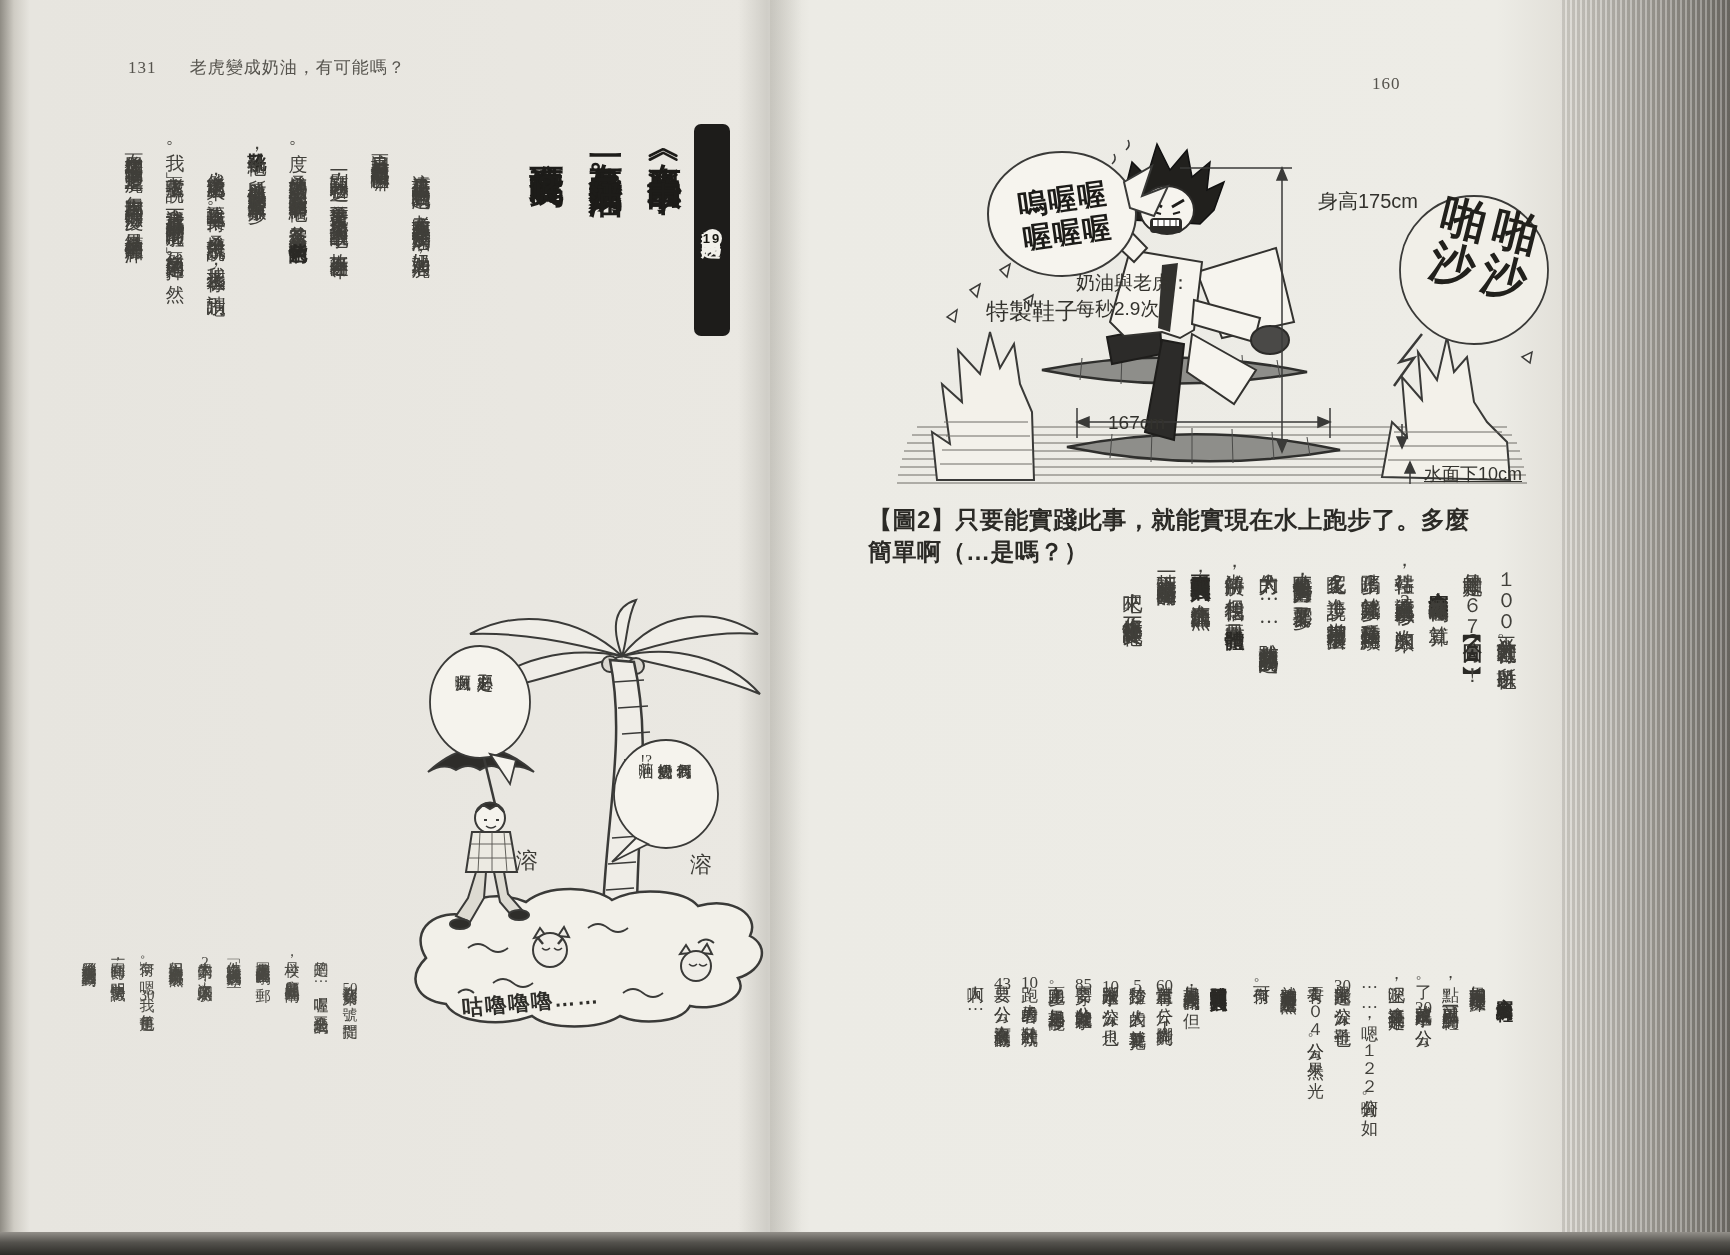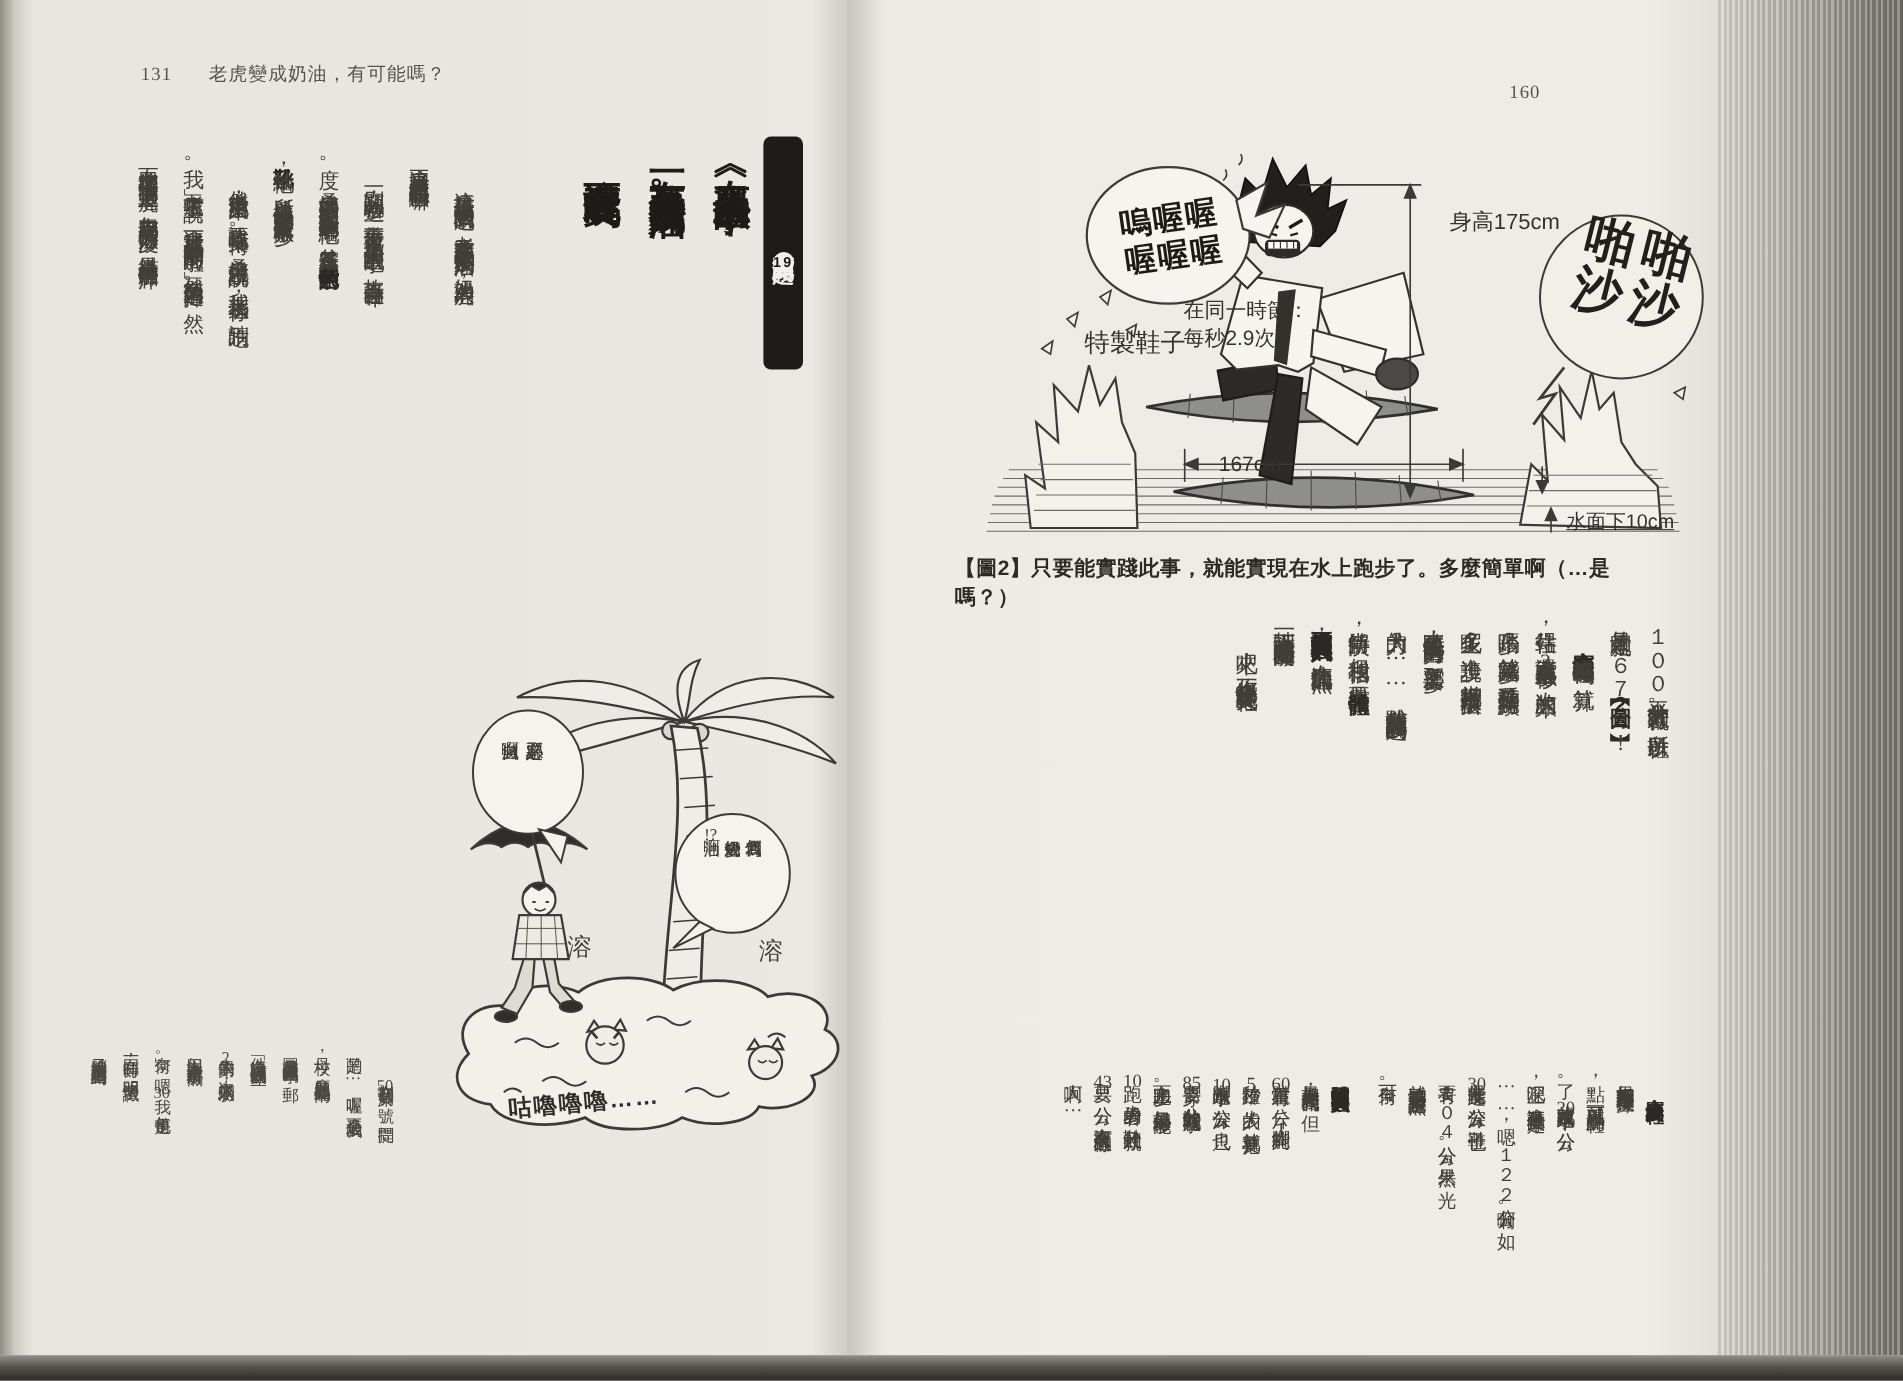--- a/index.html
+++ b/index.html
@@ -1,17 +1,17 @@
 <!DOCTYPE html>
 <html><head>
 <meta charset="utf-8">
 <style>
   html,body{margin:0;padding:0;background:#23221f;}
   .stage{position:relative;width:1730px;height:1255px;overflow:hidden;
-         font-family:"Liberation Serif",serif;background:#e5e5e5;}
+         font-family:"Liberation Serif",serif;background:#fde047;}
   .page{position:absolute;top:0;height:1232px;}
   .page-left{left:0;width:770px;background:linear-gradient(90deg,#8f8c84 0,#cfccc4 14px,#e7e5df 30px,#eae8e2 100%);}
   .page-right{left:770px;width:790px;background:linear-gradient(90deg,#dcdad3 0,#ecebe5 40px,#edecE6 92%,#e2e0d9 100%);}
   .spine{position:absolute;left:738px;top:0;width:64px;height:1232px;
          background:linear-gradient(90deg,rgba(0,0,0,0) 0,rgba(90,88,80,.18) 45%,rgba(0,0,0,0) 100%);}
   .edge-right{position:absolute;left:1560px;top:0;width:170px;height:1232px;
       background:
         repeating-linear-gradient(90deg,rgba(255,255,255,.25) 0 2px,rgba(0,0,0,.08) 2px 5px),
         linear-gradient(90deg,#d8d5ce 0,#b5b2ab 35%,#908d86 70%,#6f6c66 100%);}
   .edge-bottom{position:absolute;left:0;top:1232px;width:1730px;height:23px;
@@ -34,21 +34,21 @@
   .badge .num{display:inline-block;writing-mode:horizontal-tb;background:#f2f0ea;color:#16150f;
          width:19px;height:19px;border-radius:50%;font-size:13px;line-height:19px;
          text-align:center;margin-top:4px;}
   .bodytext{font-size:19px;letter-spacing:1.5px;line-height:41px;}
   .footnote{font-size:15px;letter-spacing:1px;line-height:29px;color:#4a4943;}
   .topcols{font-size:20px;letter-spacing:1px;line-height:34px;}
   .bottomcols{font-size:17px;letter-spacing:1px;line-height:27px;}
   .gapcol{margin-block-start:16px;}
 
   .caption{position:absolute;font-family:"Liberation Sans",sans-serif;font-weight:bold;
-           color:#2b2a26;font-size:19px;letter-spacing:.5px;}
+           color:#2b2a26;font-size:24px;letter-spacing:.5px;}
   .figlabel{position:absolute;font-family:"Liberation Sans",sans-serif;color:#33322d;}
   .shout{position:absolute;font-family:"Liberation Sans",sans-serif;font-weight:bold;
          color:#1c1b18;font-size:29px;line-height:1.18;transform:rotate(-8deg);letter-spacing:1px;}
   .sfx{position:absolute;font-family:"Liberation Sans",sans-serif;font-weight:bold;
        color:#21201c;font-size:45px;line-height:1.05;transform:rotate(14deg);letter-spacing:8px;}
   .bubbletext{font-family:"Liberation Serif",serif;color:#3c3b36;}
   .melt{position:absolute;font-size:22px;color:#3c3b36;font-family:"Liberation Serif",serif;}
   .gulp{position:absolute;font-family:"Liberation Sans",sans-serif;font-weight:bold;
         font-size:21px;color:#2e2d29;transform:rotate(-5deg);letter-spacing:2px;}
   svg{position:absolute;overflow:visible;}
@@ -322,21 +322,21 @@
     <div>嗚喔喔</div>
     <div>喔喔喔</div>
   </div>
   <div class="sfx" style="left:1418px;top:202px;width:140px;text-align:center;">
     <div>啪啪</div>
     <div>沙沙</div>
   </div>
   <div class="figlabel" style="left:1318px;top:188px;font-size:20px;">身高175cm</div>
   <div class="figlabel" style="left:986px;top:296px;font-size:23px;">特製鞋子</div>
   <div class="figlabel" style="left:1076px;top:270px;font-size:19px;line-height:1.35;">
-    <div>在同一時節：</div>
+    <div>奶油與老虎：</div>
     <div>每秒2.9次</div>
   </div>
   <div class="figlabel" style="left:1108px;top:400px;font-size:19px;margin-top:12px;">167cm</div>
   <div class="figlabel" style="left:1424px;top:462px;font-size:18px;text-decoration:underline;">水面下10cm</div>
 
   <div class="caption" style="left:868px;top:504px;width:620px;">【圖2】只要能實踐此事，就能實現在水上跑步了。多麼簡單啊（…是嗎？）</div>
 
   <div class="vblock topcols" style="left:1114px;top:558px;height:392px;width:410px;">
       <div class="col"><span>１００平方公分的大鞋就行了。所以鞋子</span></div>
       <div class="col"><span>的尺寸就是１６７公分</span><span class="b">【圖2】</span><span>！</span></div>

